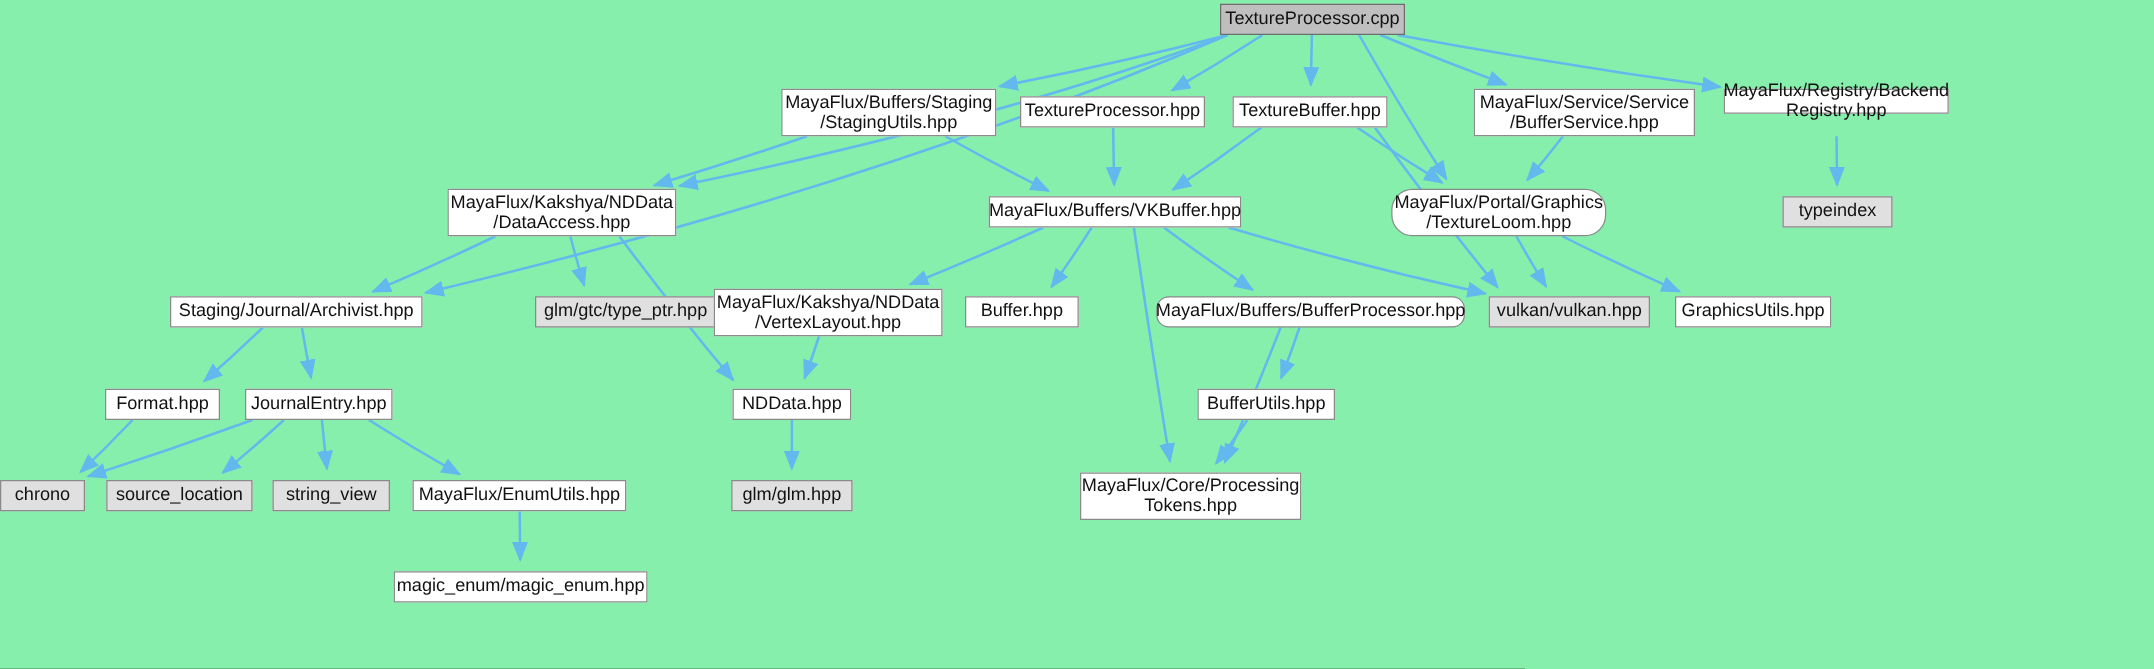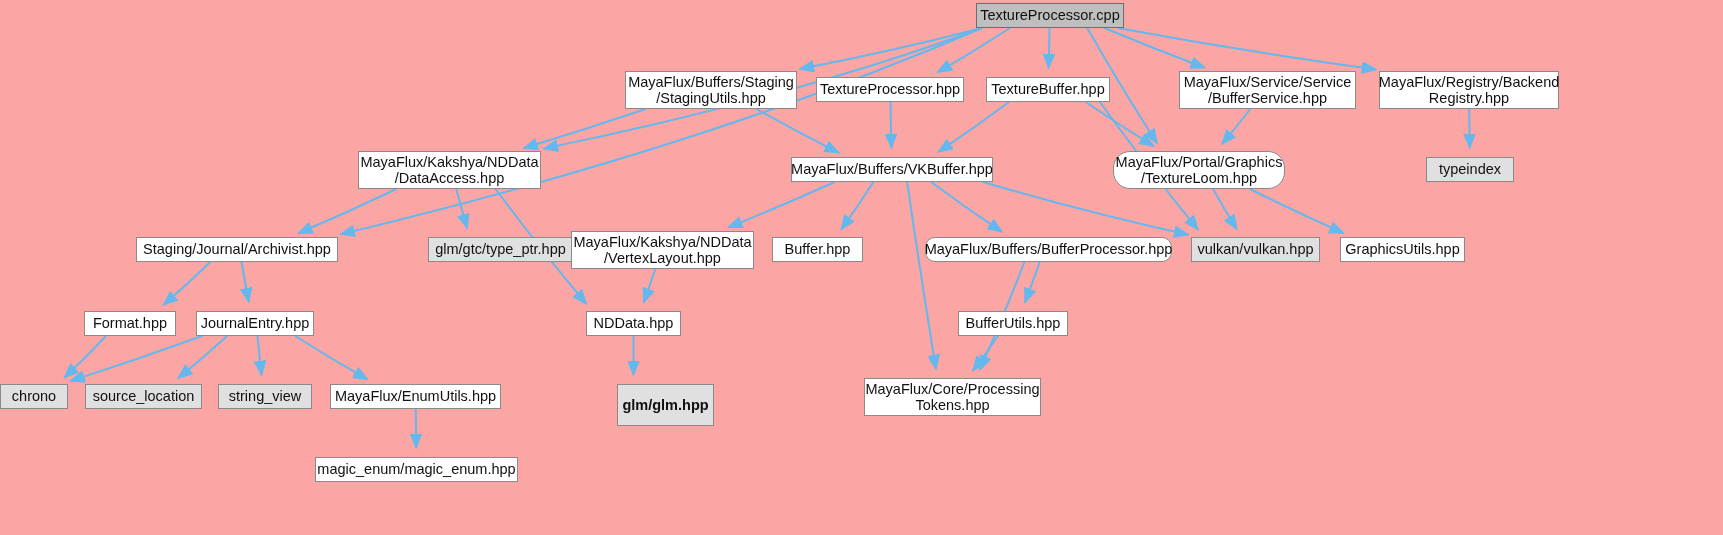--- a/index.html
+++ b/index.html
@@ -1,17 +1,17 @@
 <!DOCTYPE html>
 <html><head>
 <meta charset="utf-8">
 <style>
   html,body{margin:0;padding:0;background:#000;}
   body{width:1723px;height:535px;overflow:hidden;font-family:"Liberation Sans",sans-serif;}
-  #graph{position:relative;width:1723px;height:535px;background:#fca5a5;}
+  #graph{position:relative;width:1723px;height:535px;background:#86efac;}
   svg.edges{position:absolute;left:0;top:0;width:1723px;height:535px;}
   .node{position:absolute;box-sizing:border-box;display:flex;align-items:center;justify-content:center;text-align:center;
         font-size:14.5px;color:#111;line-height:1.12;padding:1px 5px;}
   .node.file{background:#ffffff;border:1px solid #8a8a8a;}
   .node.sys{background:#e0e0e0;border:1px solid #8a8a8a;}
   .node.root{background:#bfbfbf;border:1px solid #6e6e6e;}
   .node span{display:block;white-space:pre;}
 </style>
 </head>
 <body>
@@ -76,21 +76,21 @@
       <div class="node file" style="left: 816px; top: 77px; width: 148px; height: 25px;">
         <span>TextureProcessor.hpp</span>
       </div>
       <div class="node file" style="left: 986px; top: 77px; width: 124px; height: 25px;">
         <span>TextureBuffer.hpp</span>
       </div>
       <div class="node file" style="left: 1179px; top: 71px; width: 177px; height: 38px;">
         <span>MayaFlux/Service/Service
 /BufferService.hpp</span>
       </div>
-      <div class="node file" style="left: 1379px; top: 71px; width: 180px; height: 38px;">
+      <div class="node file" style="left: 1379px; top: 71px; width: 180px; height: 20px;">
         <span>MayaFlux/Registry/Backend
 Registry.hpp</span>
       </div>
       <div class="node file" style="left: 358px; top: 151px; width: 183px; height: 38px;">
         <span>MayaFlux/Kakshya/NDData
 /DataAccess.hpp</span>
       </div>
       <div class="node file" style="left: 791px; top: 157px; width: 202px; height: 25px;">
         <span>MayaFlux/Buffers/VKBuffer.hpp</span>
       </div>
@@ -140,21 +140,21 @@
       </div>
       <div class="node sys" style="left: 85px; top: 384px; width: 117px; height: 25px;">
         <span>source_location</span>
       </div>
       <div class="node sys" style="left: 218px; top: 384px; width: 94px; height: 25px;">
         <span>string_view</span>
       </div>
       <div class="node file" style="left: 330px; top: 384px; width: 171px; height: 25px;">
         <span>MayaFlux/EnumUtils.hpp</span>
       </div>
-      <div class="node sys" style="left: 617px; top: 384px; width: 97px; height: 42px; font-weight: bold;">
+      <div class="node sys" style="left: 585px; top: 384px; width: 97px; height: 25px;">
         <span>glm/glm.hpp</span>
       </div>
       <div class="node file" style="left: 864px; top: 378px; width: 177px; height: 38px;">
         <span>MayaFlux/Core/Processing
 Tokens.hpp</span>
       </div>
       <div class="node file" style="left: 315px; top: 457px; width: 203px; height: 25px;">
         <span>magic_enum/magic_enum.hpp</span>
       </div>
     </div>

